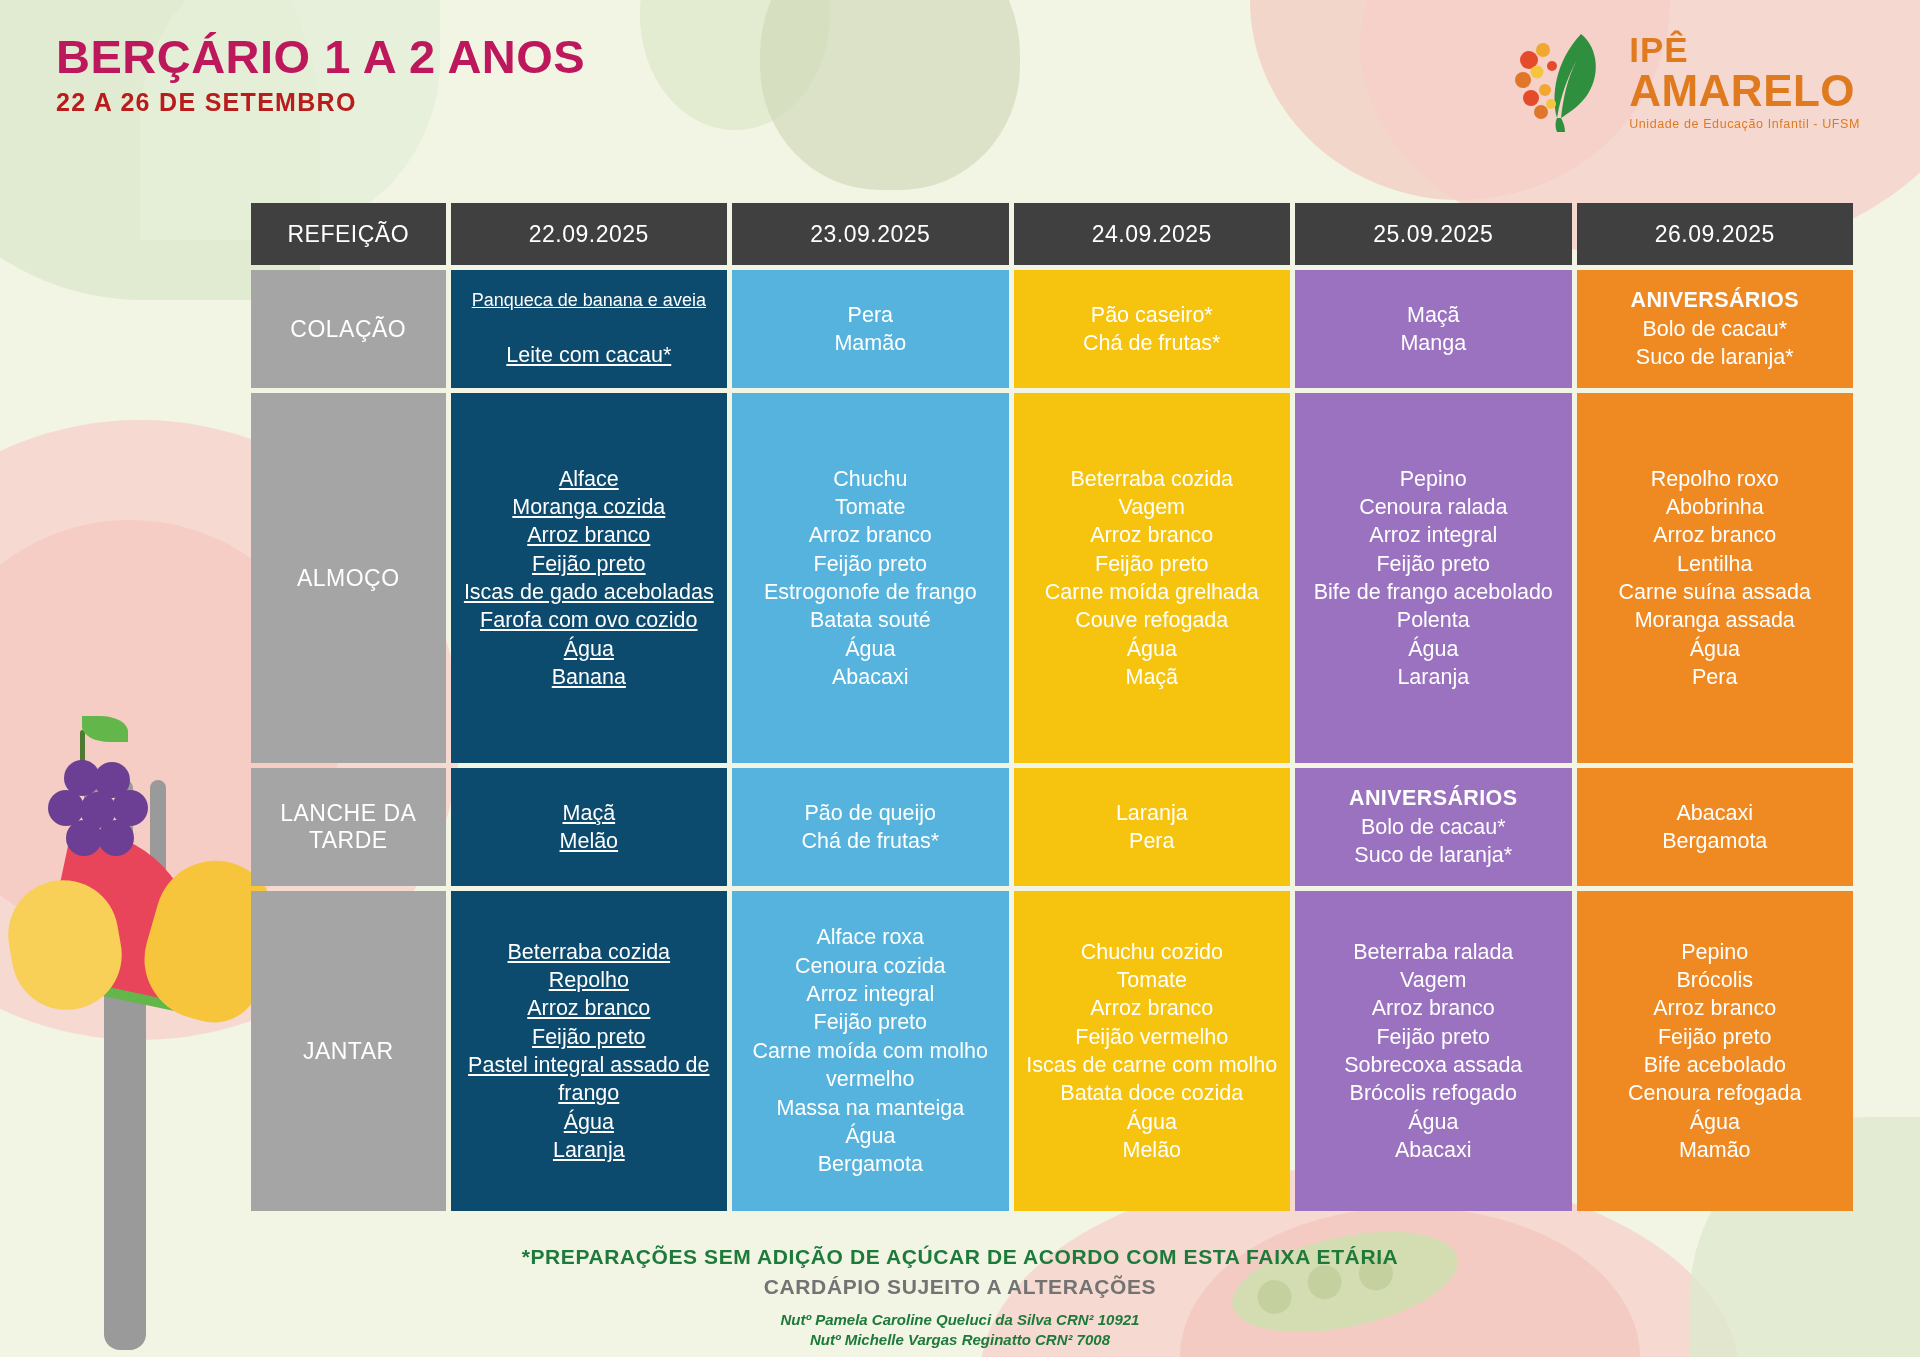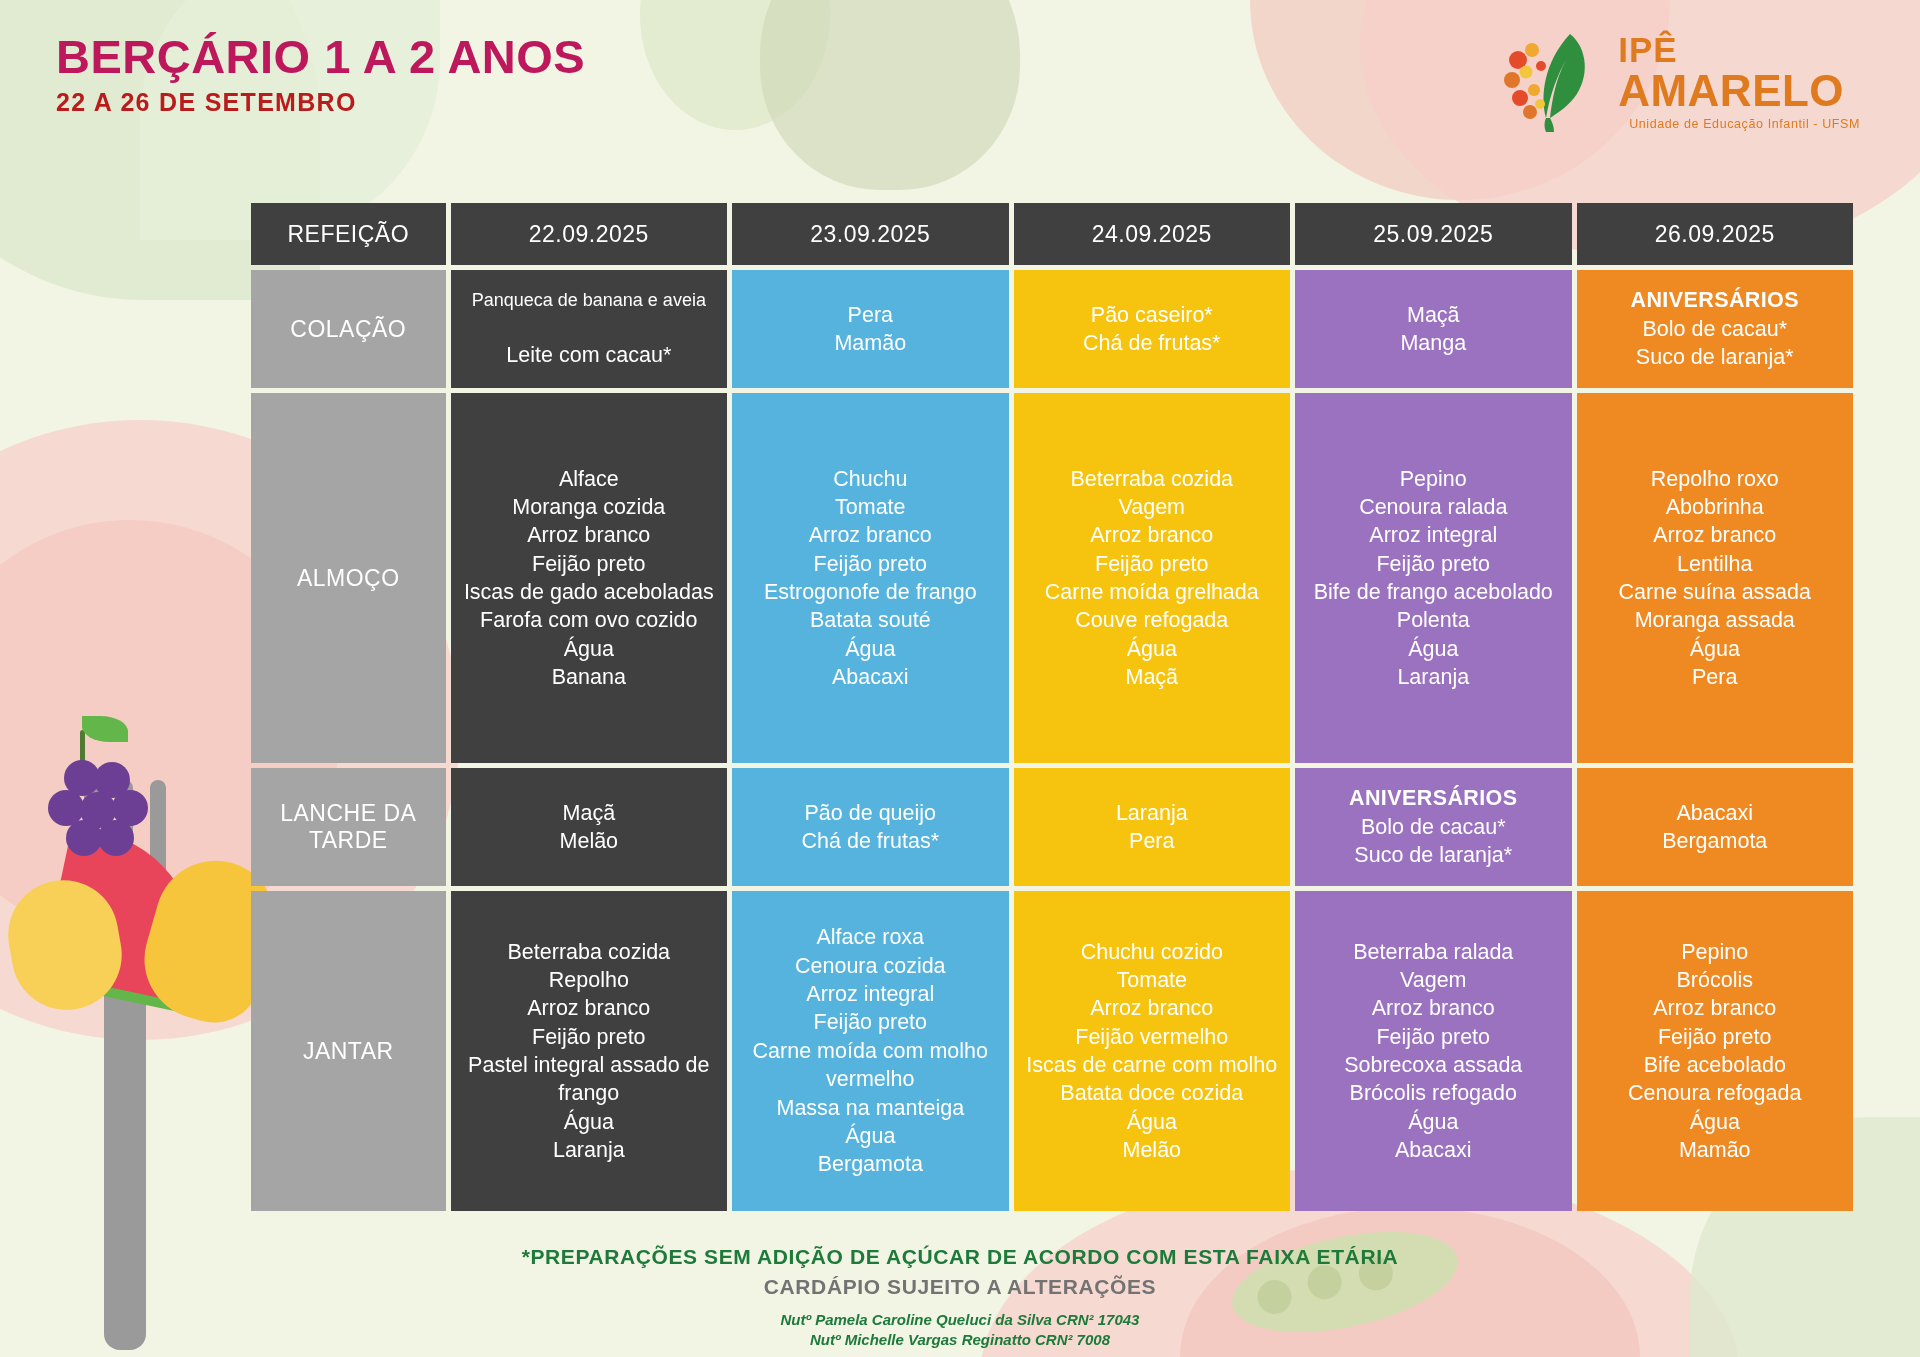--- a/index.html
+++ b/index.html
@@ -124,21 +124,21 @@
     font-size: 25px; font-weight: bold; color: #b91c1c;
     letter-spacing: 1.3px; margin-top: 7px;
   }
 
   
   .logo { position: absolute; right: 60px; top: 26px; z-index: 6; display: flex; align-items: center; gap: 10px; }
   .logo-mark { position: relative; width: 108px; height: 110px; }
   .logo-text { line-height: 1; }
   .logo-ipe { font-size: 35px; font-weight: bold; color: #e07a1f; letter-spacing: 1px; }
   .logo-amarelo { font-size: 44px; font-weight: bold; color: #e07a1f; letter-spacing: .5px; margin-top: 2px; }
-  .logo-sub { font-size: 12.5px; color: #e07a1f; letter-spacing: .6px; margin-top: 5px; text-align: right; margin-left: 11px; }
+  .logo-sub { font-size: 12.5px; color: #e07a1f; letter-spacing: .6px; margin-top: 5px; text-align: right; }
 
   
   .menu-table {
     position: absolute; left: 246px; top: 198px;
     width: 1612px;
     border-collapse: separate; border-spacing: 5px;
     z-index: 5;
   }
   .menu-table td, .menu-table th {
     vertical-align: middle; text-align: center;
@@ -151,21 +151,21 @@
     background: #404040; font-size: 23px; font-weight: normal;
     height: 62px; letter-spacing: .5px;
   }
   td.meal {
     background: #a5a5a5; font-size: 23px; letter-spacing: .5px;
   }
   td.cell { font-size: 21.5px; line-height: 1.32; }
   td.cell .small { font-size: 18px; line-height: 1.3; display: block; }
   td.cell .bd { font-weight: bold; display: block; letter-spacing: .4px; }
 
-  .c-green  { background: #404040; }
+  .c-green  { background: #0c4a6e; text-decoration: underline; }
   .c-blue   { background: #56b3dd; }
   .c-yellow { background: #f6c40e; }
   .c-purple { background: #9b72bf; }
   .c-orange { background: #ef8a23; }
 
   .r-colacao td.cell { height: 118px; }
   .r-almoco  td.cell { height: 370px; }
   .r-lanche  td.cell { height: 118px; }
   .r-jantar  td.cell { height: 320px; }
 
@@ -292,15 +292,15 @@
       <td class="cell c-yellow">Chuchu cozido<br>Tomate<br>Arroz branco<br>Feijão vermelho<br>Iscas de carne com molho<br>Batata doce cozida<br>Água<br>Melão</td>
       <td class="cell c-purple">Beterraba ralada<br>Vagem<br>Arroz branco<br>Feijão preto<br>Sobrecoxa assada<br>Brócolis refogado<br>Água<br>Abacaxi</td>
       <td class="cell c-orange">Pepino<br>Brócolis<br>Arroz branco<br>Feijão preto<br>Bife acebolado<br>Cenoura refogada<br>Água<br>Mamão</td>
     </tr>
   </tbody>
 </table>
 
 <div class="footer">
   <div class="f1">*PREPARAÇÕES SEM ADIÇÃO DE AÇÚCAR DE ACORDO COM ESTA FAIXA ETÁRIA</div>
   <div class="f2">CARDÁPIO SUJEITO A ALTERAÇÕES</div>
-  <div class="f3">Nutº Pamela Caroline Queluci da Silva CRN² 17043</div>
+  <div class="f3">Nutº Pamela Caroline Queluci da Silva CRN² 10921</div>
   <div class="f4">Nutº Michelle Vargas Reginatto CRN² 7008</div>
 </div>
 
 </body></html>

